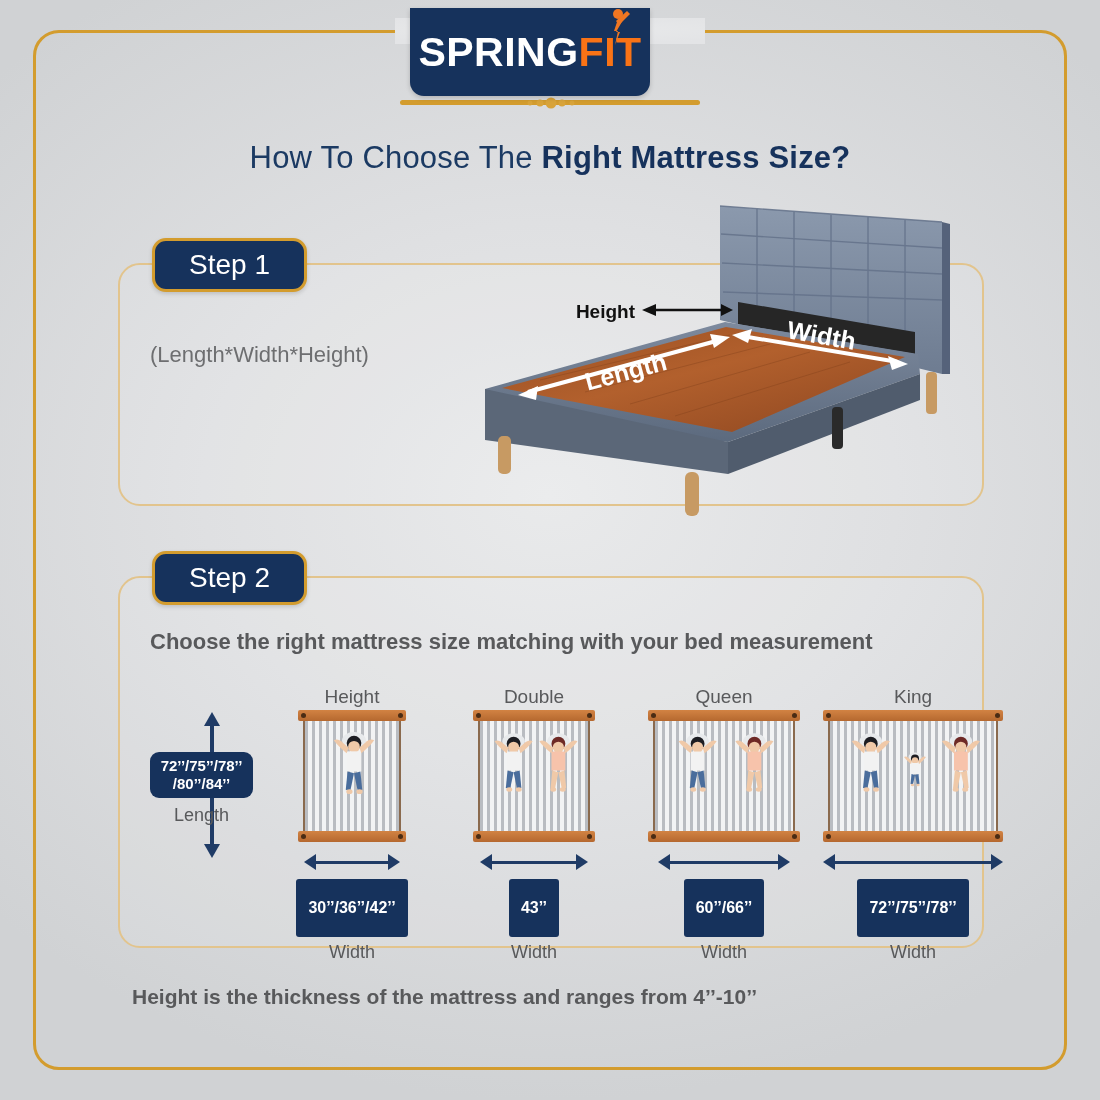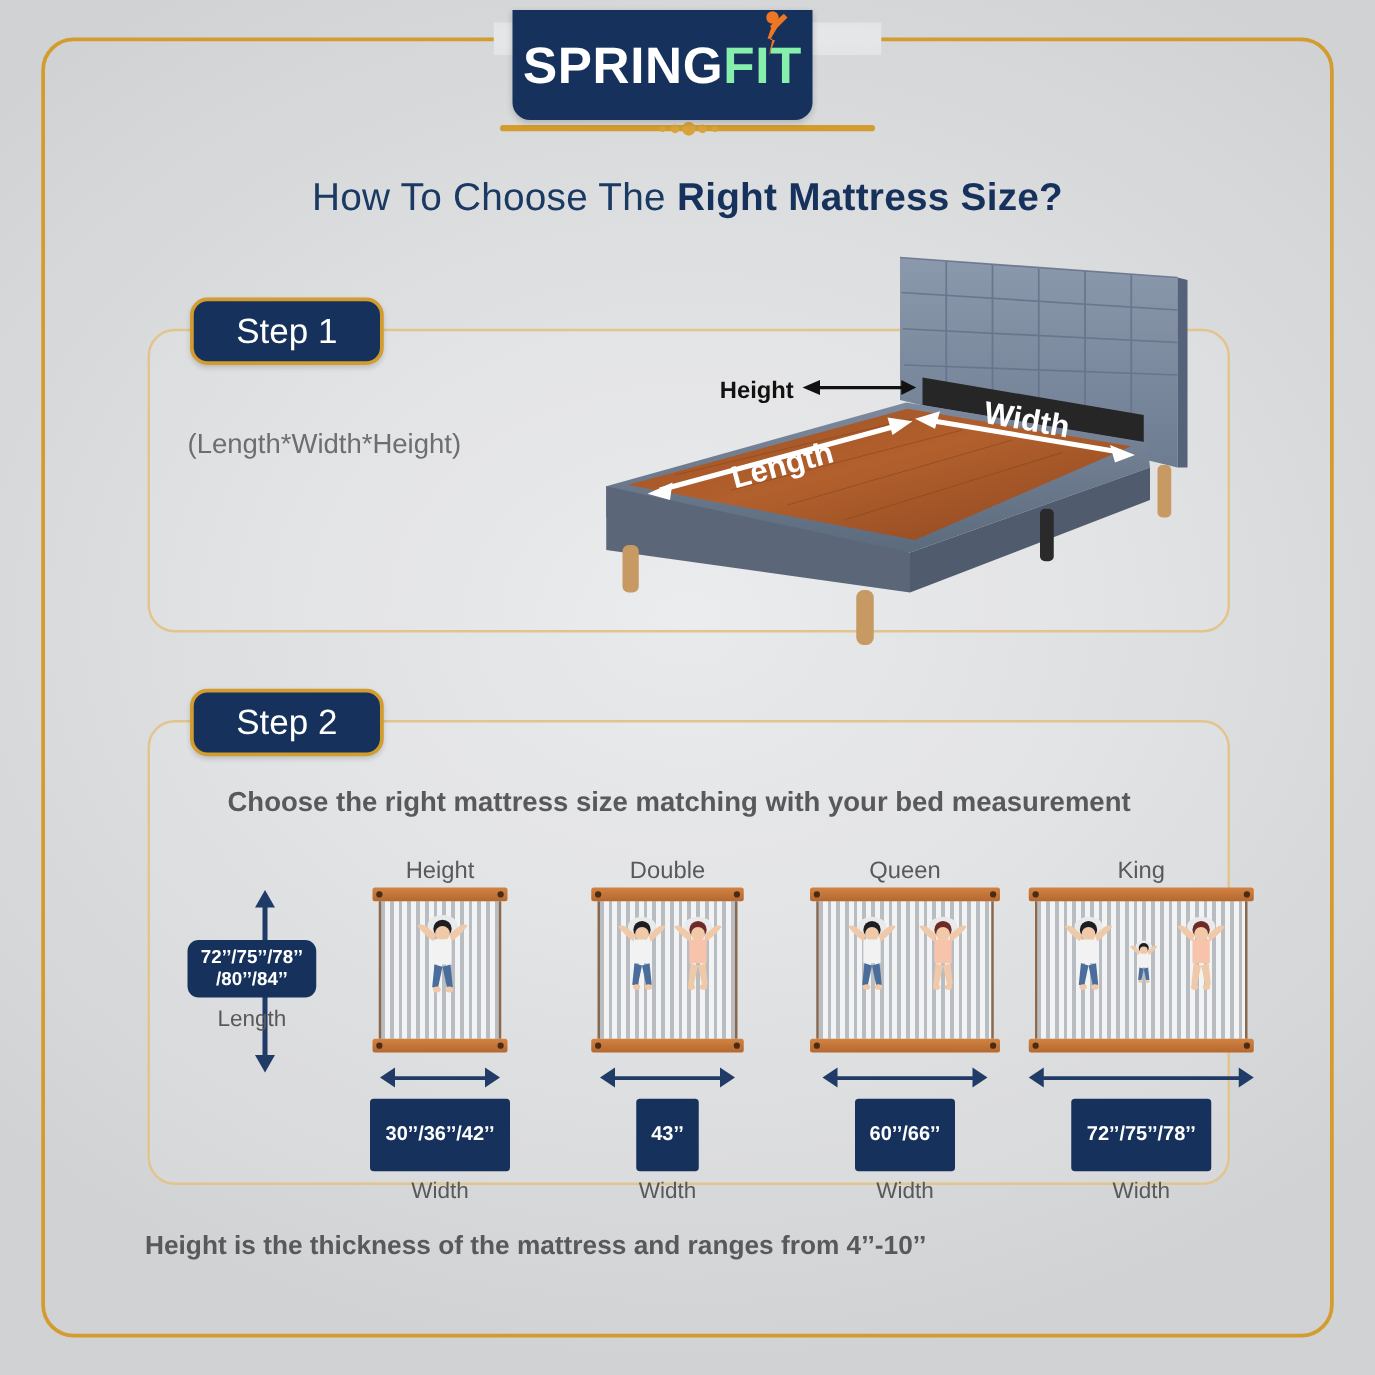--- a/index.html
+++ b/index.html
@@ -39,21 +39,21 @@
     background: #16325c;
     border-radius: 0 0 14px 14px;
     display: flex; align-items: center; justify-content: center;
     box-shadow: 0 2px 5px rgba(0,0,0,.18);
     z-index: 6;
   }
   .logo-text {
     font-size: 41px; font-weight: bold; letter-spacing: .5px;
     color: #fff; white-space: nowrap; display: flex; align-items: baseline;
   }
-  .logo-text .fit { color: #86efac; position: relative; text-align: center; }
+  .logo-text .fit { color: #f97316; position: relative; text-align: center; }
   .logo-figure {
     position: absolute; left: 24px; top: -22px; width: 28px; height: 40px;
   }
 
   
   .logo-arc {
     position: absolute; left: 400px; top: 96px; width: 300px; height: 14px;
     z-index: 5;
   }
   .arc-bar {
@@ -114,21 +114,20 @@
   }
   .s1-text .sub {
     font-size: 22px; color: #6d6e70; margin-top: 2px;
   }
 
   
   .s2-text {
     position: absolute; left: 150px; top: 626px; width: 740px;
     font-size: 22px; font-weight: bold; color: #58595b; line-height: 1.42;
     z-index: 3;
-    margin-left: 32px;
   }
 
   
   .bed-wrap { position: absolute; left: 480px; top: 192px; width: 510px; height: 348px; z-index: 3; }
 
   
   .mgrid { position: absolute; left: 272px; top: 686px; width: 700px; height: 250px; z-index: 3; }
   .mcol { position: absolute; top: 0; width: 160px; text-align: center; }
   .mcol .mlabel {
     font-size: 19px; color: #58595b; margin-bottom: 4px;
@@ -193,21 +192,21 @@
     font-size: 15px; font-weight: bold; text-align: center;
     padding: 5px 4px; line-height: 1.2;
   }
   .lcap {
     position: absolute; left: 0; top: 93px; width: 103px;
     text-align: center; font-size: 18px; color: #58595b;
   }
 
   
   .footer-note {
-    position: absolute; left: 116px; top: 985px;
+    position: absolute; left: 132px; top: 985px;
     font-size: 21px; font-weight: bold; color: #58595b;
     z-index: 3;
   }
   .reactive-logo {
     position: absolute; left: 885px; top: 988px; width: 160px; height: 52px; z-index: 3;
   }
 </style>
 </head>
 <body>
 

